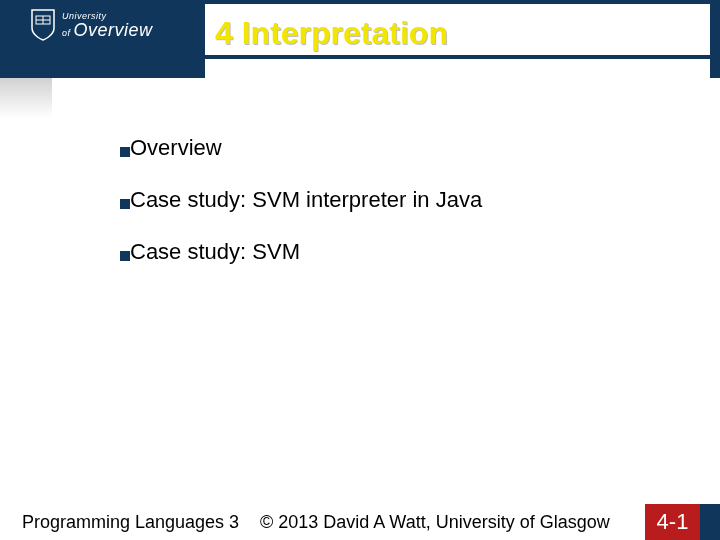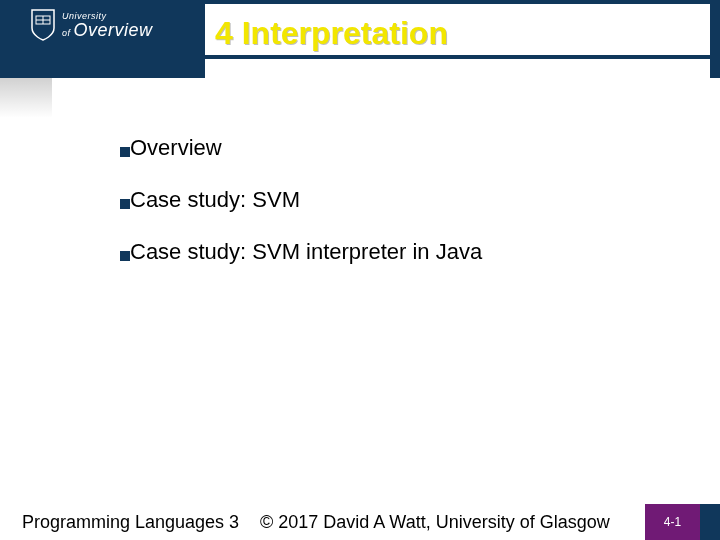--- a/index.html
+++ b/index.html
@@ -52,23 +52,23 @@
     width: 10px; height: 10px; background: #10375b; margin-top: 8px; flex: 0 0 auto;
   }
   .footer {
     position: absolute; left: 0; bottom: 0; width: 720px; height: 36px;
     display: flex; align-items: center;
     font-size: 18px; color: #000;
   }
   .footer-left { position: absolute; left: 22px; text-align: right; }
   .footer-center { position: absolute; left: 260px; }
   .footer-right { position: absolute; right: 20px; color: #fff;
-    background: #701a75; min-width: 55px; height: 36px;
+    background: #b91c1c; min-width: 55px; height: 36px;
     display: flex; align-items: center; justify-content: center;
-    font-size: 12px;
+    font-size: 22px;
   }
   .footer-band {
     position: absolute; right: 0; bottom: 0; width: 55px; height: 36px;
     background: #10375b;
   }
 </style>
 </head>
 <body>
 
 <div class="slide">
@@ -95,28 +95,28 @@
 
   <div class="left-shadow"></div>
 
   <div class="content">
     <div class="bullet-item">
       <div class="bullet-square"></div>
       <span>Overview</span>
     </div>
     <div class="bullet-item">
       <div class="bullet-square"></div>
-      <span>Case study: SVM</span>
+      <span>Case study: SVM interpreter in Java</span>
     </div>
     <div class="bullet-item">
       <div class="bullet-square"></div>
-      <span>Case study: SVM interpreter in Java</span>
+      <span>Case study: SVM</span>
     </div>
   </div>
 
   <div class="footer-band"></div>
   <div class="footer">
     <span class="footer-left">Programming Languages 3</span>
-    <span class="footer-center">© 2017 David A Watt, University of Glasgow</span>
+    <span class="footer-center">© 2013 David A Watt, University of Glasgow</span>
     <span class="footer-right">4-1</span>
   </div>
 
 </div>
 
 </body></html>

